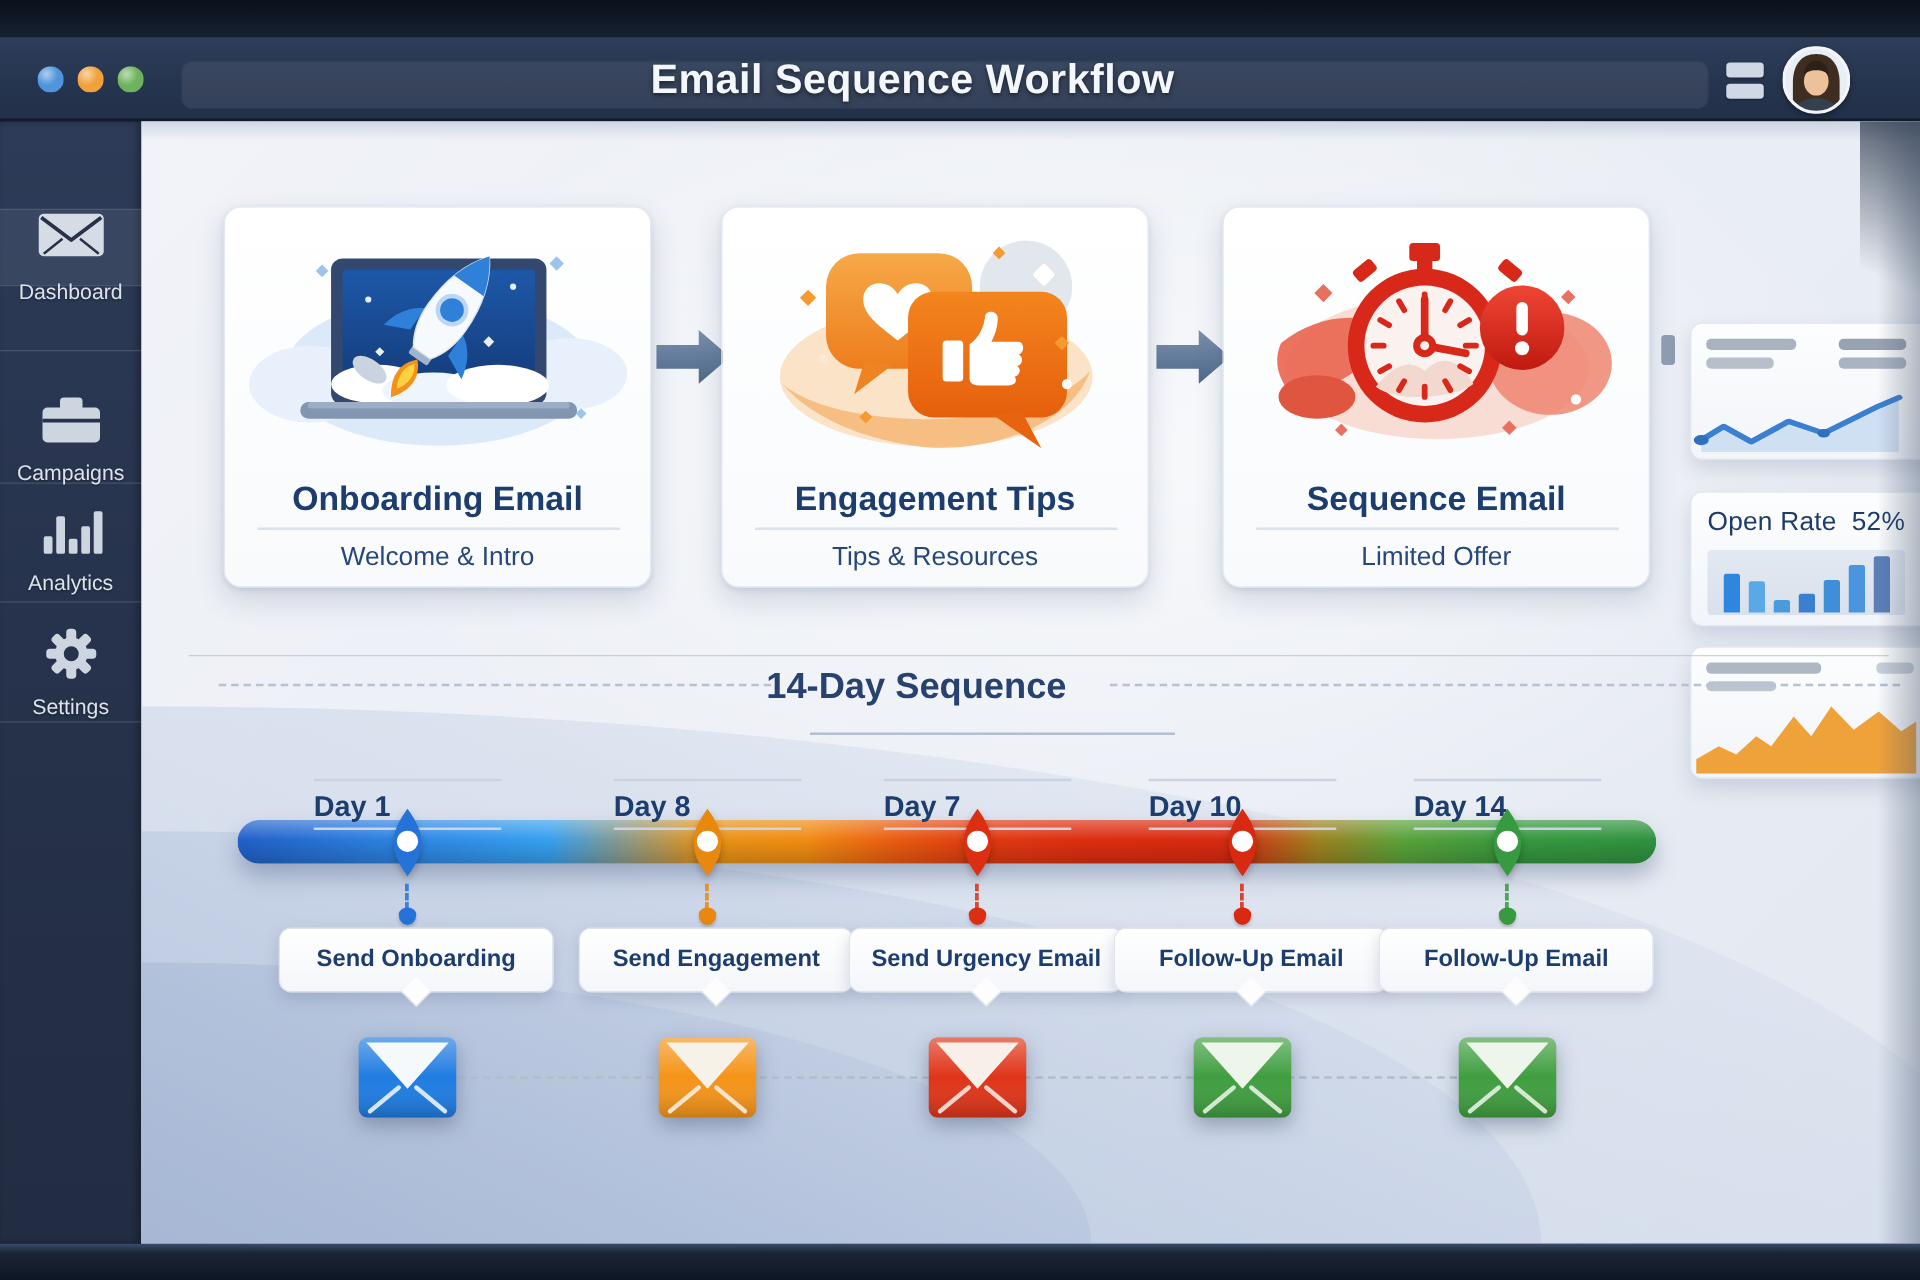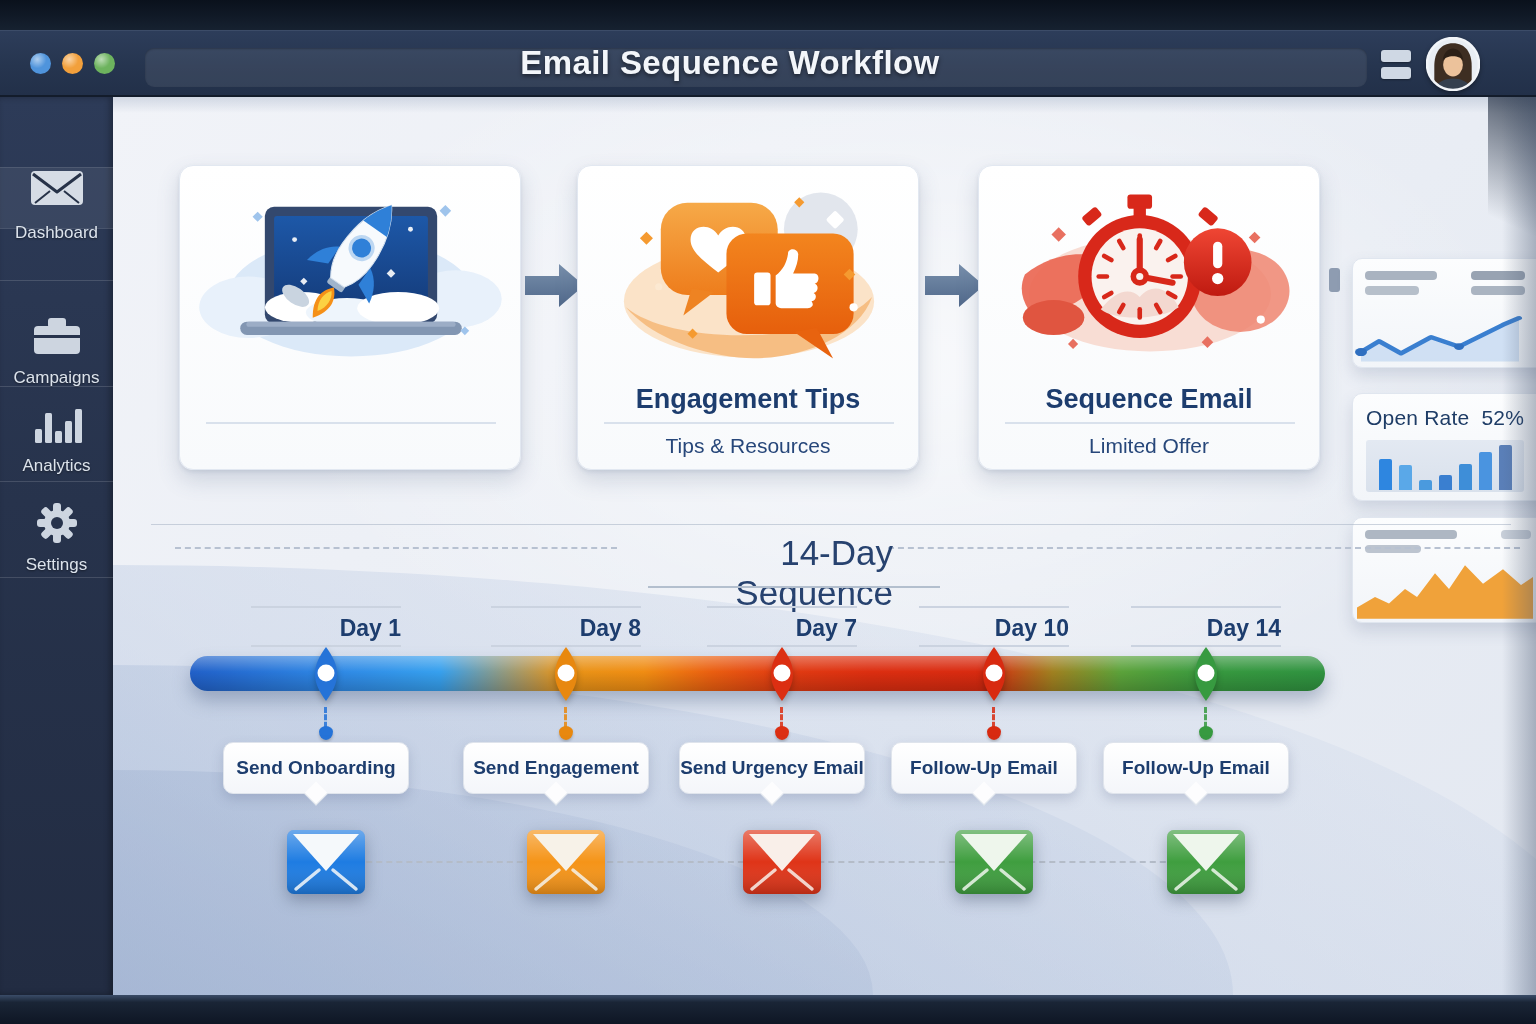--- a/index.html
+++ b/index.html
@@ -73,41 +73,41 @@
     font-size:21px; color:#1e3c66; font-weight:500; letter-spacing:.2px; }
   .openrate-title b { font-weight:500; }
   .bar-panel { position:absolute; left:13px; top:46px; width:158px; height:52px;
     background:linear-gradient(#e3e9f2,#d9e1ec); border-radius:3px;
     display:flex; align-items:flex-end; justify-content:center; gap:7px; padding-bottom:2px; }
   .orbar { width:13px; height:calc(var(--h) * 0.45px); background:var(--c); border-radius:2px 2px 0 0; }
 
   
   .sec-line { top:427px; left:38px; width:1360px; height:1px; background:rgba(172,183,200,.6); }
   .dash-line { top:450px; height:0; border-top:2px dashed #b7c1d1; }
-  .seq-heading { left:500px; top:436px; width:280px; text-align:right;
-    font-size:35px; font-weight:normal; color:#27426f; }
+  .seq-heading { left:500px; top:436px; width:280px; text-align:left;
+    font-size:29px; font-weight:bold; color:#27426f; }
   .seq-underline { left:535px; top:489px; width:292px; height:2px; background:#b3bfce; }
 
   .tl-bar { left:77px; top:559px; width:1135px; height:35px; border-radius:18px;
     background:
       linear-gradient(rgba(255,255,255,.32), rgba(255,255,255,0) 45%, rgba(0,0,0,.18)),
       linear-gradient(90deg,#2160c8 0%,#2e86e4 12%,#36a0ee 22%,#e89418 33%,#f08c12 40%,#ea5e10 46%,#e13c12 52%,#dc2e10 60%,#d82a10 70%,#a08020 76%,#5ba23a 82%,#37993f 90%,#2f9240 100%);
     box-shadow:0 10px 18px rgba(80,100,135,.4); }
 
   .milestone { top:509px; width:210px; height:310px; }
-  .day-label { position:absolute; left:30px; top:0; width:150px; height:41px; line-height:41px;
-    text-align:right; font-size:23px; font-weight:bold; color:#1d3d6e;
+  .day-label { position:absolute; left:30px; top:17px; width:150px; height:41px; line-height:41px;
+    text-align:left; font-size:23px; font-weight:bold; color:#1d3d6e;
     border-top:2px solid #cbd3e0; border-bottom:2px solid #cbd3e0; }
   .marker { position:absolute; left:89px; top:39px; width:32px; height:58px; cursor:pointer;
     filter:drop-shadow(0 3px 3px rgba(0,0,0,.25)); }
   .vdash { position:absolute; left:103px; top:101px; height:28px; width:0;
     border-left:3px dashed var(--accent); opacity:.85; }
   .mdot { position:absolute; left:98px; top:120px; width:14px; height:14px; border-radius:50% 50% 50% 50%/40% 40% 60% 60%;
     background:var(--accent); box-shadow:0 2px 3px rgba(0,0,0,.2); }
-  .bubble { position:absolute; left:2px; top:136px; width:186px; height:52px;
+  .bubble { position:absolute; left:2px; top:136px; width:220px; height:52px;
     background:linear-gradient(#ffffff,#f4f6fa); border:1px solid #dfe4ec; border-radius:10px;
     text-align:center; line-height:50px; font-size:19px; font-weight:600; color:#1d3d6e;
     box-shadow:0 5px 12px rgba(90,105,140,.25); }
   .bubble::after { content:''; position:absolute; left:50%; bottom:-9px; width:16px; height:16px;
     transform:translateX(-50%) rotate(45deg); background:#fdfdfe;
     border-right:1px solid #dfe4ec; border-bottom:1px solid #dfe4ec; }
   .envelope { position:absolute; left:65px; top:221px; width:80px; height:70px;
     filter:drop-shadow(0 6px 8px rgba(70,85,110,.45)); }
   .env-connector { left:213px; top:764px; width:880px; height:0; border-top:2px dashed #b4bcc8; }
   .z1 { z-index:2; }
@@ -269,21 +269,23 @@
           <circle cx="150" cy="67" r="11" fill="#2f80d8" stroke="#bdd7f2" stroke-width="3.5"></circle>
         </g>
         <rect x="42" y="142" width="216" height="13" rx="6.5" fill="#8296b2"></rect>
         <rect x="48" y="142" width="204" height="5" rx="2.5" fill="#9cadc6"></rect>
         <g fill="#9fc4ec">
             <rect x="56" y="36" width="7" height="7" transform="rotate(45 59 39)"></rect>
             <rect x="238" y="30" width="8" height="8" transform="rotate(45 242 34)"></rect>
             <rect x="258" y="148" width="6" height="6" transform="rotate(45 261 151)"></rect>
           </g>
       </svg>
+      <div class="ctitle">Onboarding Email</div>
       <div class="cdiv"></div>
+      <div class="csub">Welcome &amp; Intro</div>
     </div>
 
     <svg class="abs flow-arrow" style="left:412px" viewBox="0 0 60 45">
       <polygon points="0,13 34,13 34,1 59,22.5 34,44 34,32 0,32" fill="url(#arrGrad)"></polygon>
     </svg>
 
     <div class="abs wcard" style="left:464px">
       <svg class="illus" viewBox="0 0 300 195">
         <ellipse cx="150" cy="122" rx="122" ry="55" fill="#fbe3c8"></ellipse>
         <path d="M30,128 C75,166 225,166 270,118 C255,160 192,182 140,177 C94,172 52,154 30,128 Z" fill="#f6bc80" opacity=".95"></path>

